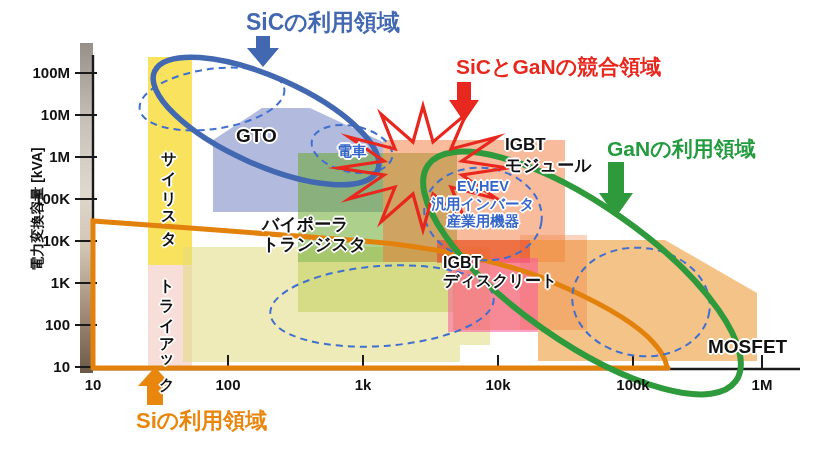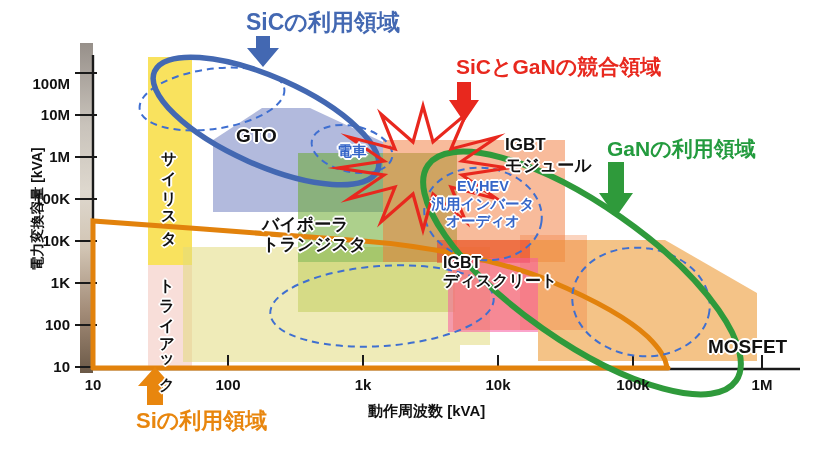--- a/index.html
+++ b/index.html
@@ -105,34 +105,33 @@
 トランジスタ</div>
   <div class="lbl dev" style="left:505px;top:134px;font-size:17px;line-height:21px;">IGBT
 モジュール</div>
   <div class="lbl dev ctr" style="left:443px;top:254px;width:124px;font-size:16px;line-height:18px;">IGBT
 ディスクリート</div>
   <div class="lbl dev" style="left:708px;top:336px;font-size:19px;">MOSFET</div>
 
   <div class="lbl app" style="left:327px;top:142px;width:50px;font-size:14.5px;">電車</div>
   <div class="lbl app" style="left:413px;top:178px;width:140px;font-size:14.5px;line-height:17.5px;">EV,HEV
 汎用インバータ
-オーディオ</div>
+産業用機器</div>
 
-  <div class="tick ty" style="left:8px;top:75px;">100M</div>
+  <div class="tick ty" style="left:8px;top:64px;">100M</div>
   <div class="tick ty" style="left:8px;top:106px;">10M</div>
   <div class="tick ty" style="left:8px;top:148px;">1M</div>
   <div class="tick ty" style="left:8px;top:190px;">100K</div>
   <div class="tick ty" style="left:8px;top:232px;">10K</div>
   <div class="tick ty" style="left:8px;top:274px;">1K</div>
   <div class="tick ty" style="left:8px;top:316px;">100</div>
   <div class="tick ty" style="left:8px;top:358px;">10</div>
 
   <div class="tick tx" style="left:63px;top:376px;">10</div>
   <div class="tick tx" style="left:198px;top:376px;">100</div>
   <div class="tick tx" style="left:333px;top:376px;">1k</div>
   <div class="tick tx" style="left:468px;top:376px;">10k</div>
   <div class="tick tx" style="left:603px;top:376px;">100k</div>
   <div class="tick tx" style="left:732px;top:376px;">1M</div>
 
   <div class="tick" style="left:-62px;top:200px;width:200px;text-align:center;font-size:14px;transform:rotate(-90deg);">電力変換容量 [kVA]</div>
-  <div class="tick" style="left:368px;top:402px;font-size:15px;">動作周波数 [kVA]</div>
 
 </div>
 
 </body></html>

